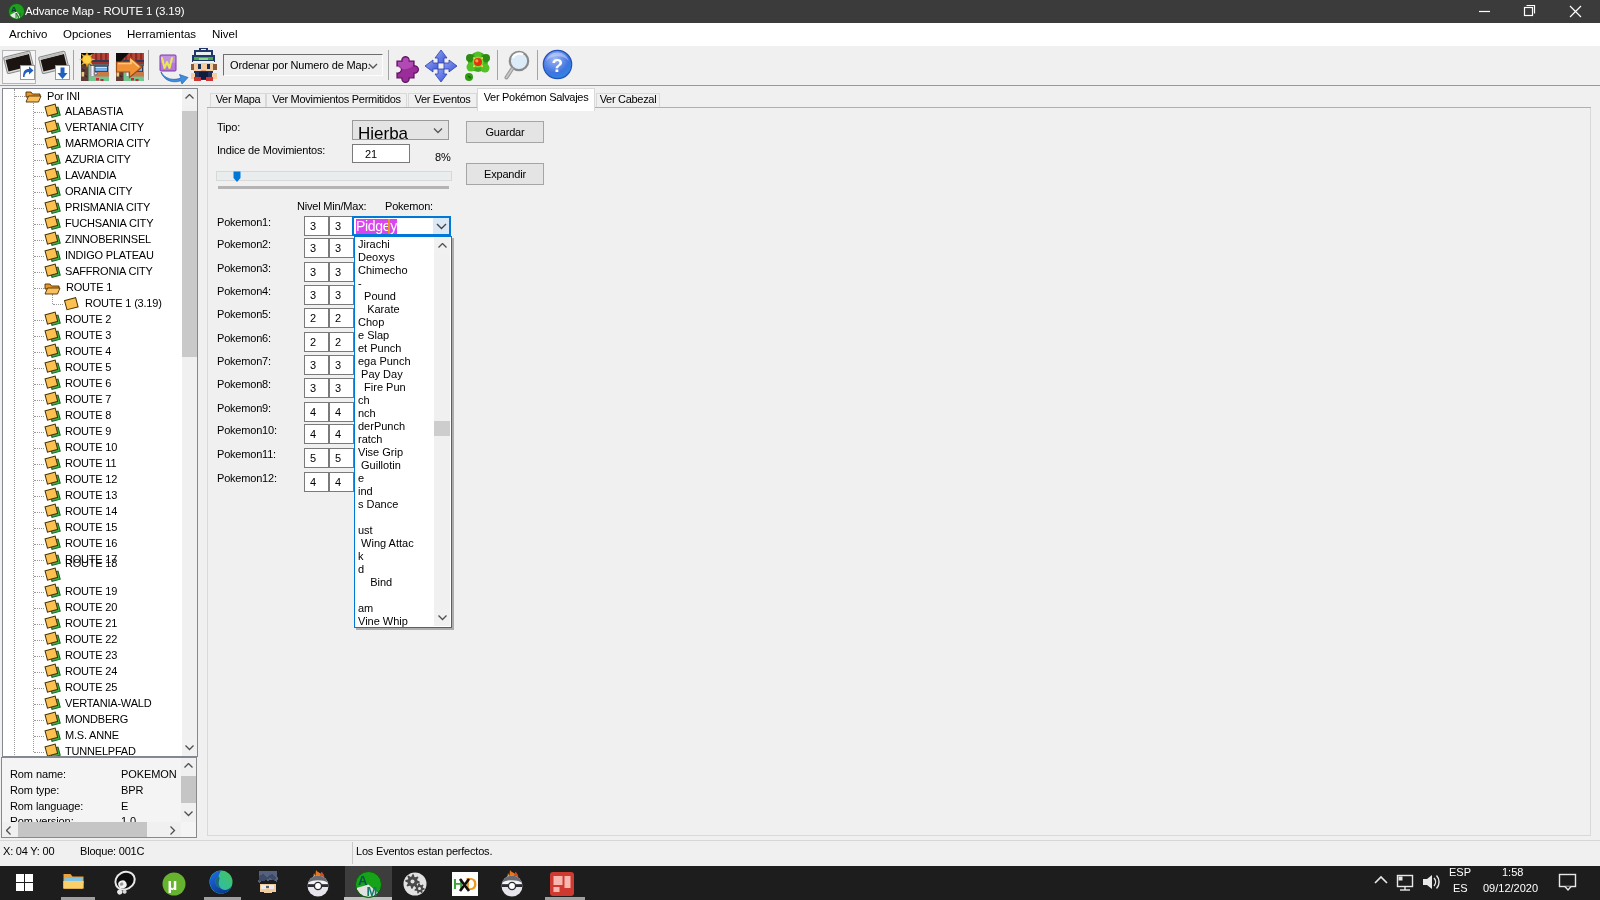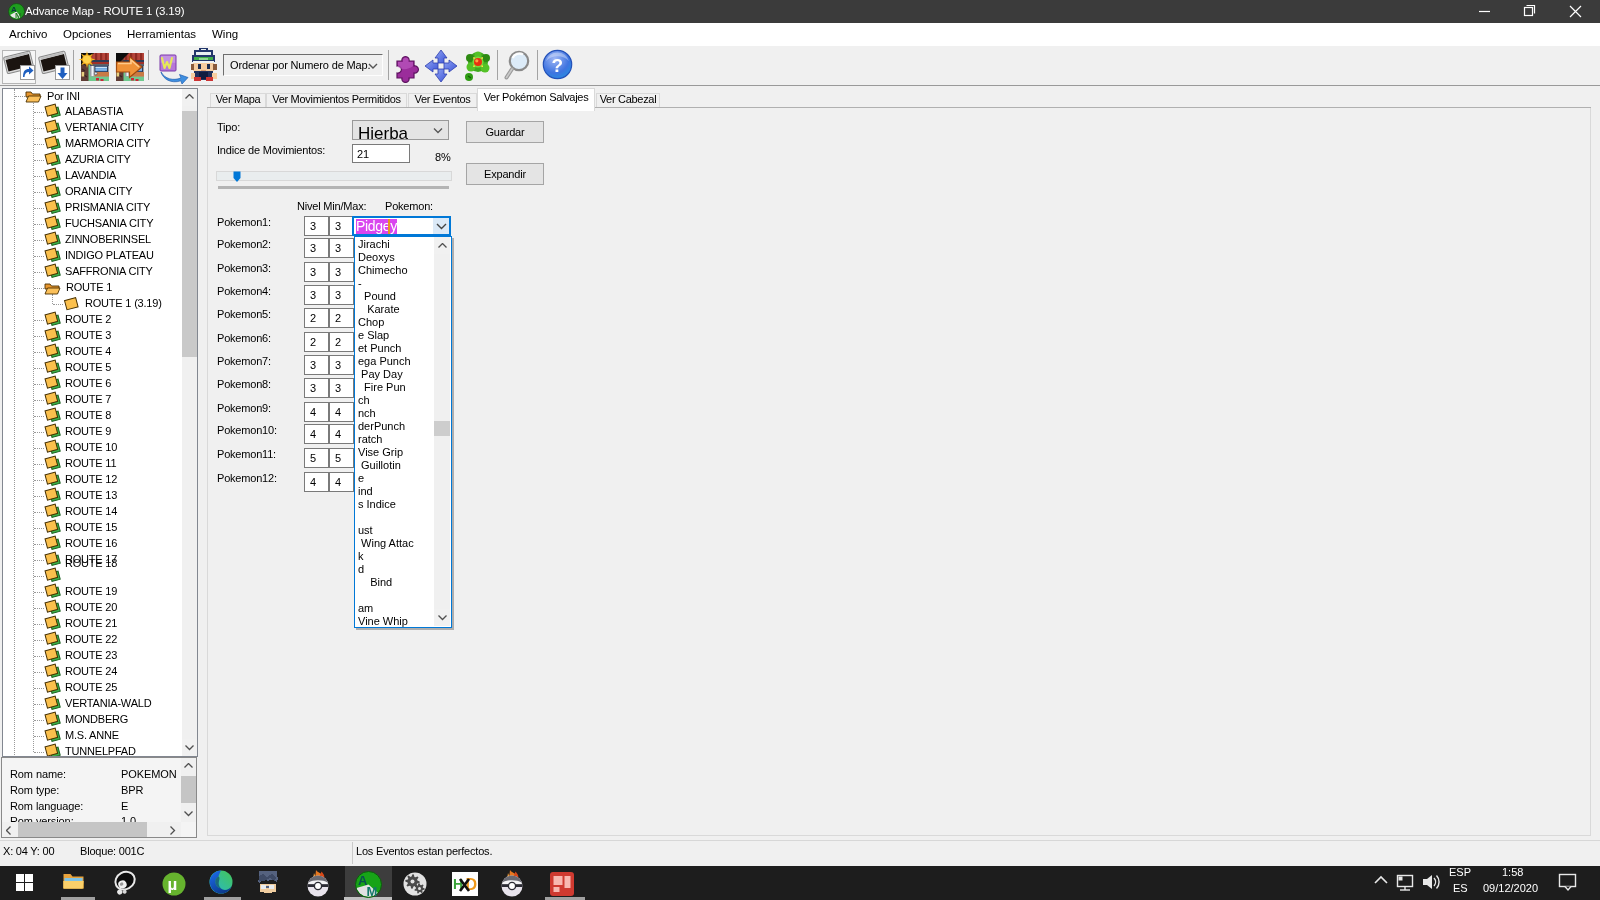--- a/index.html
+++ b/index.html
@@ -50,21 +50,21 @@
 <svg class="abs" style="left:1461px;top:0" width="139" height="23">
   <line x1="18" y1="11.5" x2="29" y2="11.5" stroke="#fff" stroke-width="1.2"></line>
   <rect x="63.5" y="7.5" width="8" height="8" fill="none" stroke="#fff" stroke-width="1.2"></rect>
   <path d="M65.5 5.5 h8 v8" fill="none" stroke="#fff" stroke-width="1.2"></path>
   <path d="M109 6 L120 17 M120 6 L109 17" stroke="#fff" stroke-width="1.2"></path>
 </svg>
 <div id="menubar" class="abs"></div>
 <div class="menuitem" style="left:9px">Archivo</div>
 <div class="menuitem" style="left:63px">Opciones</div>
 <div class="menuitem" style="left:127px">Herramientas</div>
-<div class="menuitem" style="left:212px">Wing</div>
+<div class="menuitem" style="left:212px">Nivel</div>
 <div id="toolbar" class="abs"></div>
 <div class="abs" style="left:2px;top:50px;width:34px;height:34px;border:1px solid #b5b5b5;background:#f6f6f6"></div>
 <div class="tsep" style="left:73px"></div>
 <div class="tsep" style="left:148px"></div>
 <div class="tsep" style="left:388px"></div>
 <div class="tsep" style="left:497px"></div>
 <div class="tsep" style="left:537px"></div>
 <svg class="abs" style="left:3px;top:50px" width="34" height="34" viewBox="0 0 34 34">
     <g transform="rotate(-14 15 12)">
       <rect x="2" y="4" width="27" height="17" rx="1.5" fill="#d9d9d9" stroke="#8a8a8a" stroke-width="1"></rect>
@@ -620,21 +620,21 @@
 <div class="abs" style="left:207px;top:107px;width:1384px;height:1px;background:#b0b0b0;z-index:6"></div>
 <div class="lab" style="left:217px;top:121px">Tipo:</div>
 <div class="abs" style="left:352px;top:120px;width:97px;height:20px;background:#e4e4e4;border:1px solid #999;z-index:6">
   <span style="position:absolute;left:5px;top:3px;font-size:17px">Hierba</span>
   <svg style="position:absolute;right:5px;top:7px" width="10" height="6">
       <path d="M1 0.5 L5 4.5 L9 0.5" fill="none" stroke="#555" stroke-width="1.3"></path>
     </svg>
 </div>
 <div class="btn" style="left:466px;top:121px">Guardar</div>
 <div class="lab" style="left:217px;top:144px">Indice de Movimientos:</div>
-<div class="abs" style="left:352px;top:144px;width:58px;height:19px;background:#fff;border:1px solid #7a7a7a;font-size:11px;padding:3px 0 0 4px;z-index:6">21</div>
+<div class="abs" style="left:352px;top:144px;width:58px;height:19px;background:#fff;border:1px solid #7a7a7a;font-size:11px;padding:3px 0 0 12px;z-index:6">21</div>
 <div class="lab" style="left:435px;top:151px">8%</div>
 <div class="btn" style="left:466px;top:163px">Expandir</div>
 <div class="abs" style="left:216px;top:171px;width:236px;height:10px;background:#e9edee;border:1px solid #d8d8d8"></div>
 <svg class="abs" style="left:233px;top:171px" width="9" height="12">
     <path d="M0.5 0.5 h7 v6.5 l-3.5 4 l-3.5 -4 z" fill="#0078d7"></path>
   </svg>
 <div class="abs" style="left:218px;top:186px;width:231px;height:3px;background:#b4b4b4"></div>
 <div class="lab" style="left:297px;top:200px">Nivel Min/Max:</div>
 <div class="lab" style="left:385px;top:200px">Pokemon:</div>
 <div class="lab" style="left:217px;top:216px">Pokemon1:</div>
@@ -696,21 +696,21 @@
     <div class="dditem" style="top:131px"> Pay Day</div>
     <div class="dditem" style="top:144px">  Fire Pun</div>
     <div class="dditem" style="top:157px">ch</div>
     <div class="dditem" style="top:170px">nch</div>
     <div class="dditem" style="top:183px">derPunch</div>
     <div class="dditem" style="top:196px">ratch</div>
     <div class="dditem" style="top:209px">Vise Grip</div>
     <div class="dditem" style="top:222px"> Guillotin</div>
     <div class="dditem" style="top:235px">e</div>
     <div class="dditem" style="top:248px">ind</div>
-    <div class="dditem" style="top:261px">s Indice</div>
+    <div class="dditem" style="top:261px">s Dance</div>
     <div class="dditem" style="top:287px">ust</div>
     <div class="dditem" style="top:300px"> Wing Attac</div>
     <div class="dditem" style="top:313px">k</div>
     <div class="dditem" style="top:326px">d</div>
     <div class="dditem" style="top:339px">    Bind</div>
     <div class="dditem" style="top:365px">am</div>
     <div class="dditem" style="top:378px">Vine Whip</div>
     <div class="abs" style="left:79px;top:0;width:16px;height:389px;background:#f0f0f0"></div>
     <div class="abs" style="left:79px;top:0;width:16px;height:17px;background:#f1f1f1"></div>
     <svg class="abs" style="left:83px;top:6px" width="9" height="6">

